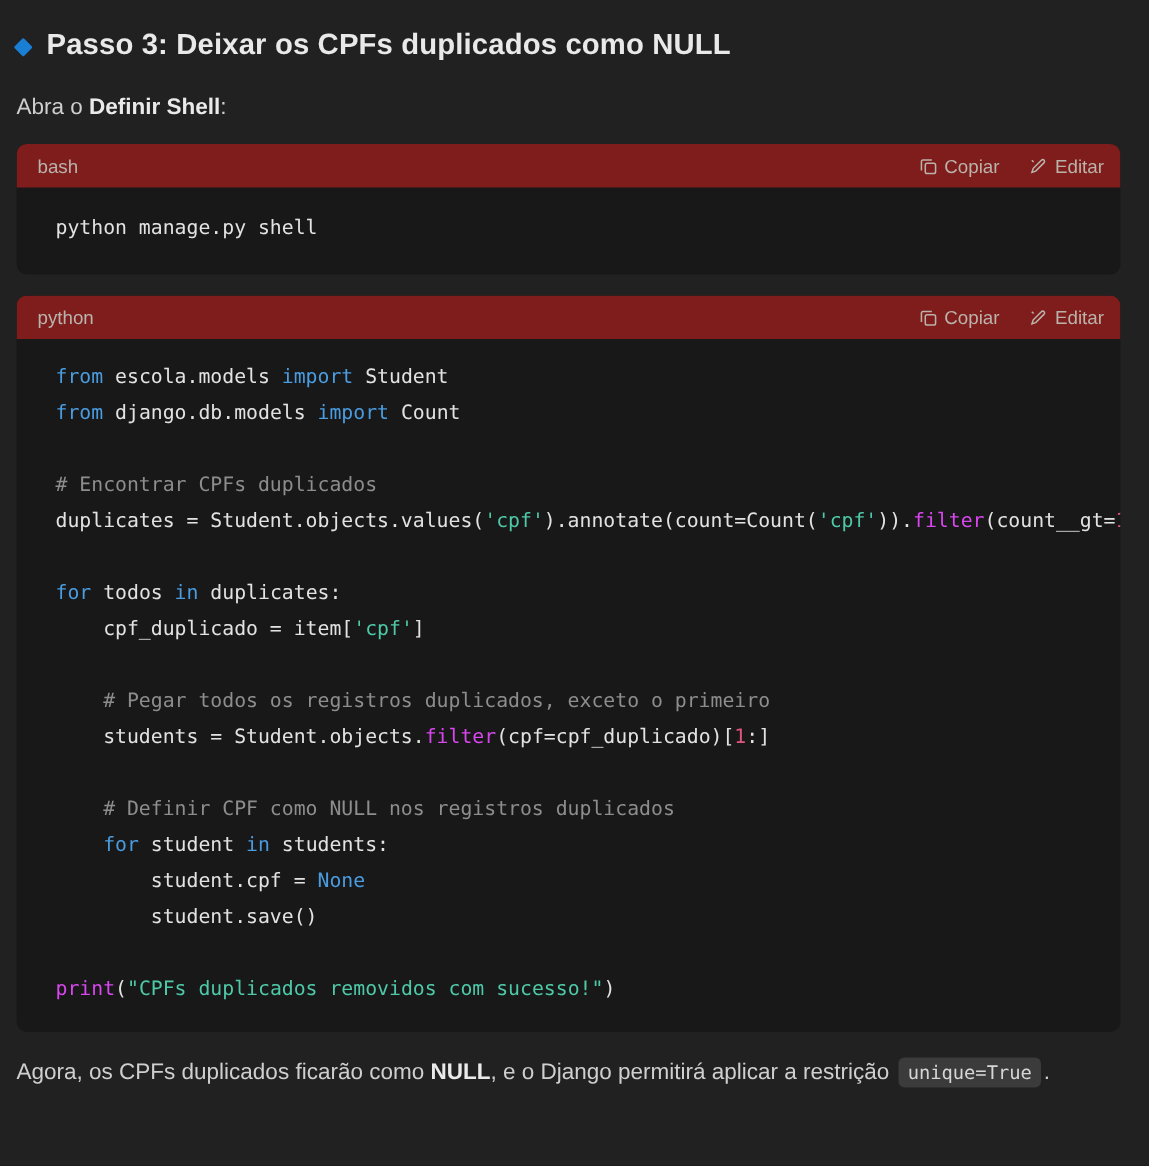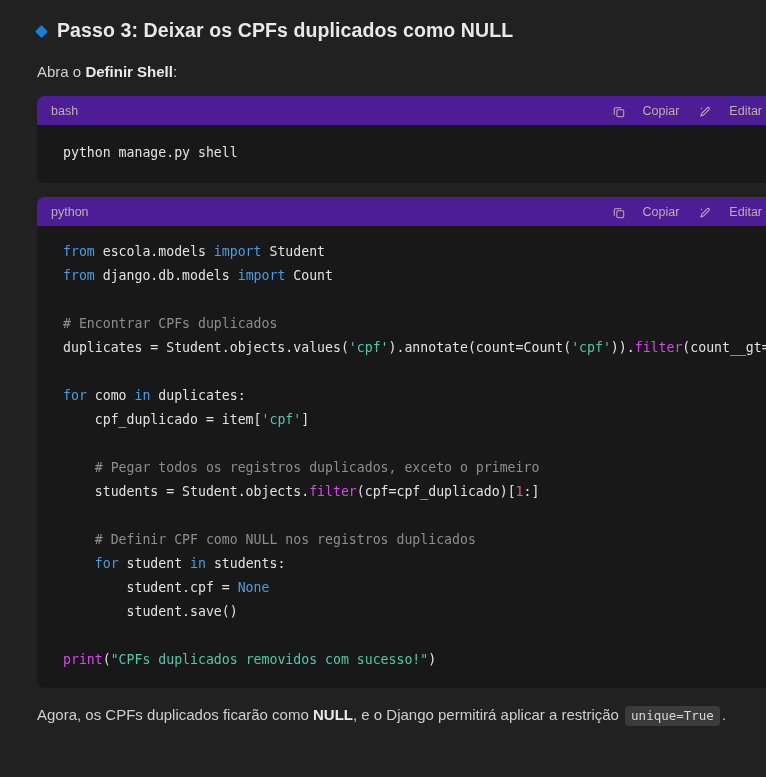--- a/index.html
+++ b/index.html
@@ -13,21 +13,21 @@
     font-family: "Liberation Sans", sans-serif;
     color: #d8d8d8;
     overflow: hidden;
   }
 
   .page {
     width: 766px;
     height: 777px;
     position: relative;
     box-sizing: border-box;
-    padding: 0 28px;
+    padding: 0 2px;
   }
 
   
   .heading {
     display: flex;
     align-items: center;
     gap: 11px;
     padding: 14px 0 0 9px;
     height: 34px;
   }
@@ -74,42 +74,42 @@
   
   .codeblock {
     background: #181818;
     border-radius: 7px;
     overflow: hidden;
     margin: 0 0 0 9px;
     width: 736px;
     box-sizing: border-box;
   }
   .code-header {
-    background: #4c1d95;
+    background: #7f1d1d;
     height: 29px;
     display: flex;
     align-items: center;
     justify-content: space-between;
     padding: 0 11px 0 14px;
     box-sizing: border-box;
   }
   .code-lang {
     font-size: 12.5px;
     color: #b9b3ad;
     font-family: "Liberation Sans", sans-serif;
   }
   .code-actions {
     display: flex;
     align-items: center;
     gap: 20px;
   }
   .code-action {
     display: flex;
-    align-items: flex-end;
-    gap: 18px;
+    align-items: center;
+    gap: 5px;
     font-size: 12.5px;
     color: #bbb2a9;
     cursor: pointer;
     user-select: none;
   }
   .code-action svg { display: block; }
   .code-body {
     font-family: "DejaVu Sans Mono", "Liberation Mono", monospace;
     font-size: 13.2px;
     line-height: 24px;
@@ -200,21 +200,21 @@
           <span>Editar</span>
         </div>
       </div>
     </div>
     <div class="code-body" id="python-code"><span class="tok-kw">from</span><span class="tok-pln"> escola.models </span><span class="tok-kw">import</span><span class="tok-pln"> Student</span>
 <span class="tok-kw">from</span><span class="tok-pln"> django.db.models </span><span class="tok-kw">import</span><span class="tok-pln"> Count</span>
 
 <span class="tok-com"># Encontrar CPFs duplicados</span>
 <span class="tok-pln">duplicates = Student.objects.values(</span><span class="tok-str">'cpf'</span><span class="tok-pln">).annotate(count=Count(</span><span class="tok-str">'cpf'</span><span class="tok-pln">)).</span><span class="tok-fn">filter</span><span class="tok-pln">(count__gt=</span><span class="tok-num">1</span>
 
-<span class="tok-kw">for</span><span class="tok-pln"> como </span><span class="tok-kw">in</span><span class="tok-pln"> duplicates:</span>
+<span class="tok-kw">for</span><span class="tok-pln"> todos </span><span class="tok-kw">in</span><span class="tok-pln"> duplicates:</span>
 <span class="tok-pln">    cpf_duplicado = item[</span><span class="tok-str">'cpf'</span><span class="tok-pln">]</span>
 
 <span class="tok-com">    # Pegar todos os registros duplicados, exceto o primeiro</span>
 <span class="tok-pln">    students = Student.objects.</span><span class="tok-fn">filter</span><span class="tok-pln">(cpf=cpf_duplicado)[</span><span class="tok-num">1</span><span class="tok-pln">:]</span>
 
 <span class="tok-com">    # Definir CPF como NULL nos registros duplicados</span>
 <span class="tok-pln">    </span><span class="tok-kw">for</span><span class="tok-pln"> student </span><span class="tok-kw">in</span><span class="tok-pln"> students:</span>
 <span class="tok-pln">        student.cpf = </span><span class="tok-kw">None</span>
 <span class="tok-pln">        student.save()</span>
 

